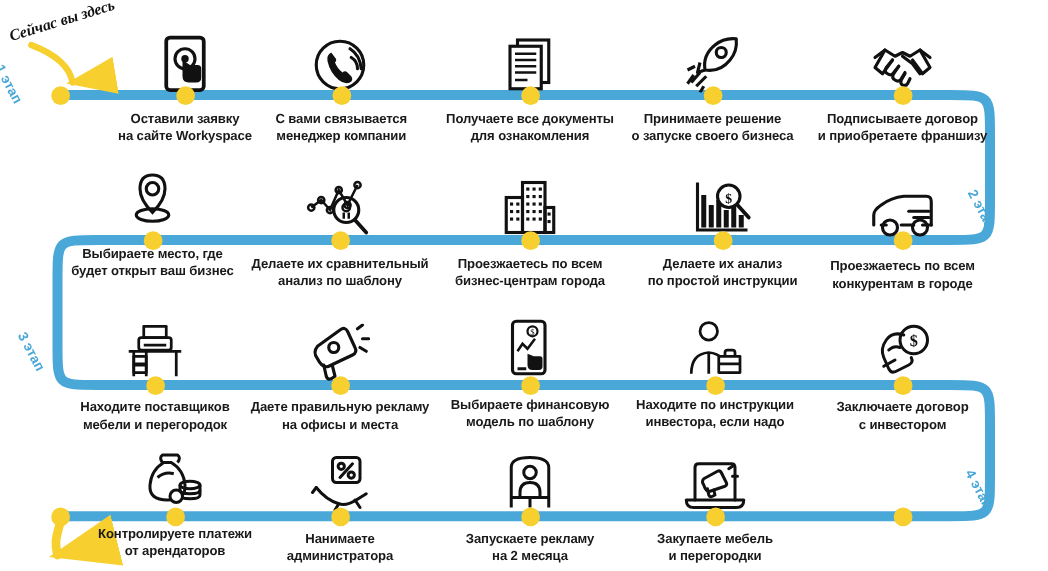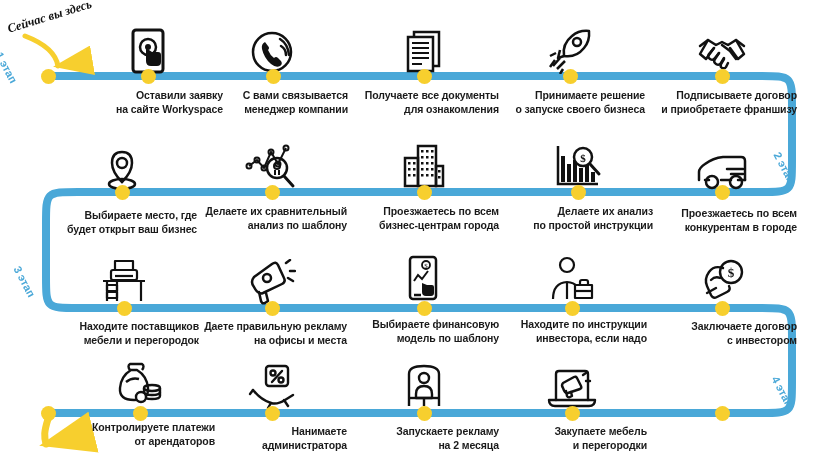--- a/index.html
+++ b/index.html
@@ -22,21 +22,21 @@
     left: 0;
     top: 0;
     width: 838px;
     height: 457px;
     pointer-events: none;
   }
   .node {
     position: absolute;
     width: 150px;
     margin-left: -75px;
-    text-align: right;
+    text-align: center;
     z-index: 3;
   }
   .node .icon {
     height: 52px;
     display: flex;
     align-items: flex-end;
     justify-content: center;
   }
   .node .icon svg {
     display: block;
@@ -215,21 +215,21 @@
           <path d="M23 25 l-4 6 q-2 3 1 5 q3 2 5-1 l3-5"></path>
           <path d="M28 31 l-3 5 q-1 3 1 4 q3 1 4-1 l2-4"></path>
           <path d="M26 17 l8 6 l6 8"></path>
         </g>
       </svg>
     </div>
     <div class="caption">Подписываете договор
 и приобретаете франшизу</div>
   </div>
 
-  <div class="node" style="left:122px; top:142px;">
+  <div class="node" style="left:122px; top:130px;">
     <div class="icon">
       <svg width="42" height="46" viewBox="0 0 42 46">
         <g fill="none" stroke="#111" stroke-width="2.5">
           <path d="M21 4 q-10 0-10 11 q0 9 10 19 q10-10 10-19 q0-11-10-11 z"></path>
           <circle cx="21" cy="15" r="5"></circle>
           <ellipse cx="21" cy="36" rx="13" ry="5"></ellipse>
         </g>
       </svg>
     </div>
     <div class="caption">Выбираете место, где

